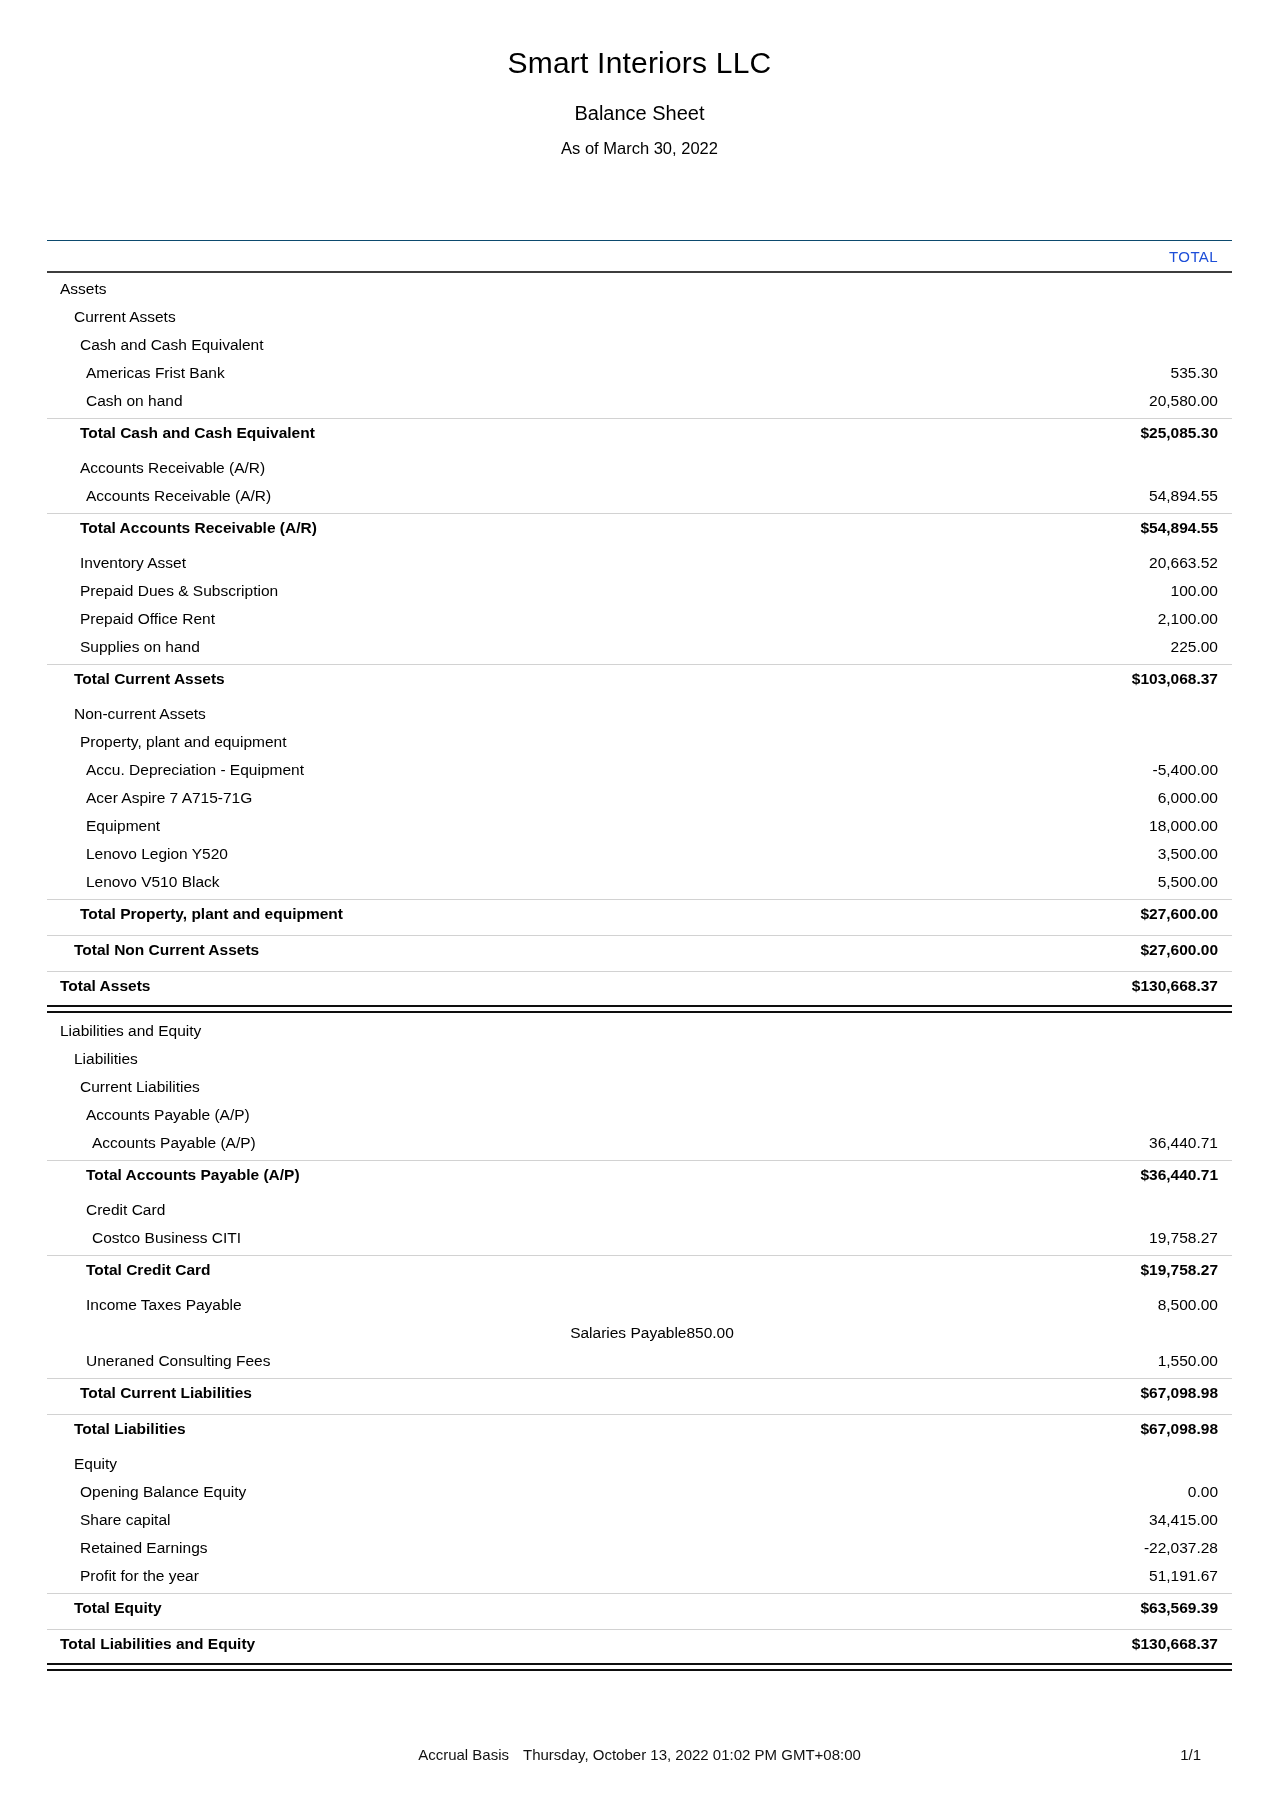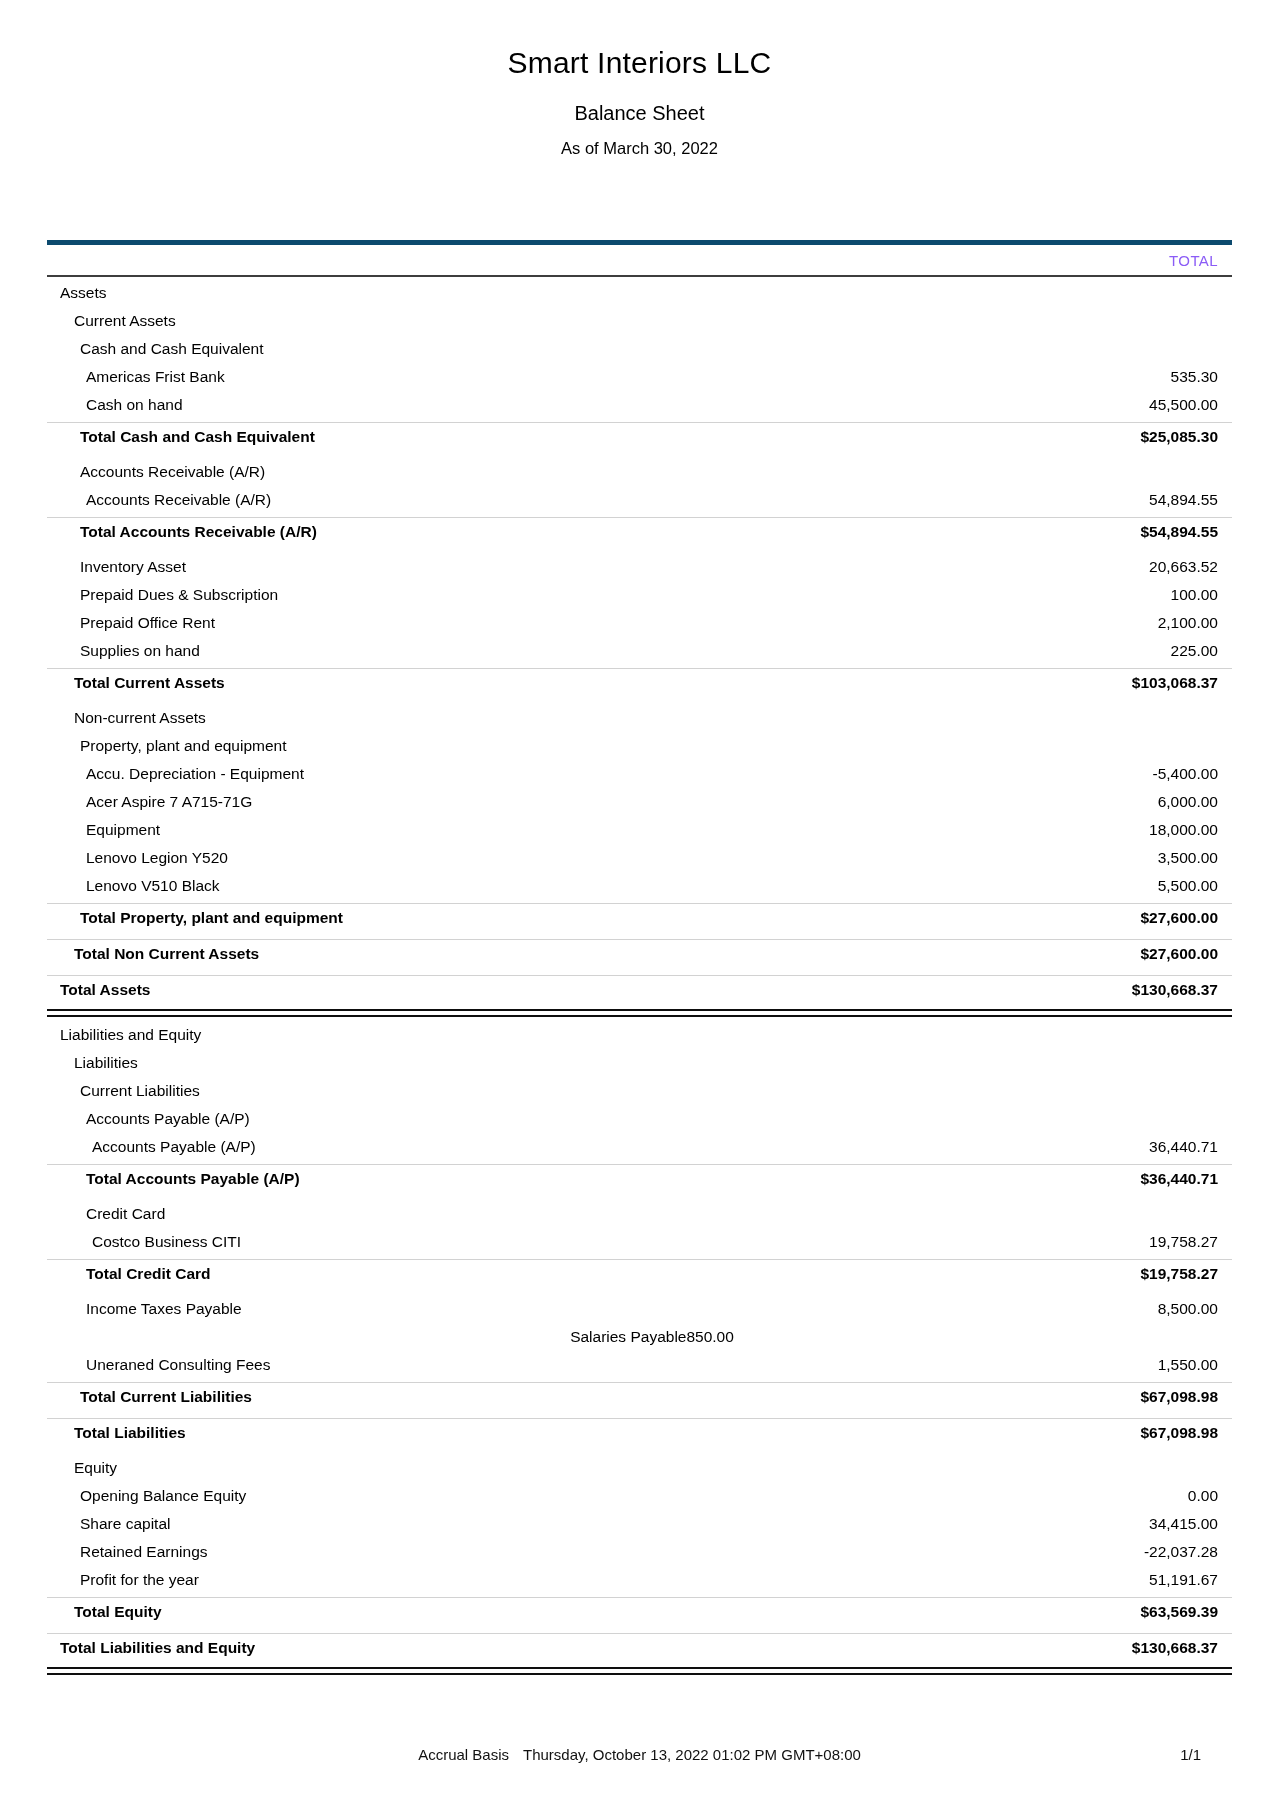--- a/index.html
+++ b/index.html
@@ -28,27 +28,27 @@
     font-size: 16.5px;
     font-weight: 400;
   }
   .bs-table {
     position: absolute;
     left: 47px;
     right: 47px;
     top: 240px;
   }
   .thead {
-    border-top: 5px solid #0c4a6e;
+    border-top: 1px solid #0c4a6e;
     border-bottom: 2px solid #3e3e3e;
     text-align: right;
     padding: 7px 14px 6px 14px;
     font-size: 15px;
     letter-spacing: 0.4px;
-    color: #8b5cf6;
+    color: #1d4ed8;
   }
   .rows { padding-top: 2px; }
   .row {
     display: flex;
     justify-content: space-between;
     align-items: baseline;
     line-height: 28px;
     font-size: 15.5px;
     padding-right: 14px;
   }
@@ -111,21 +111,21 @@
       <div class="row" style="padding-left: 33px;">
         <span class="label">Cash and Cash Equivalent</span>
         <span class="value"></span>
       </div>
       <div class="row" style="padding-left: 39px; justify-content: space-between;">
         <span class="label">Americas Frist Bank</span>
         <span class="value">535.30</span>
       </div>
       <div class="row" style="padding-left: 39px;">
         <span class="label">Cash on hand</span>
-        <span class="value">45,500.00</span>
+        <span class="value">20,580.00</span>
       </div>
       <div class="row total" style="padding-left: 33px;">
         <span class="label">Total Cash and Cash Equivalent</span>
         <span class="value">$25,085.30</span>
       </div>
       <div class="row gap" style="padding-left: 33px;">
         <span class="label">Accounts Receivable (A/R)</span>
         <span class="value"></span>
       </div>
       <div class="row" style="padding-left: 39px;">

